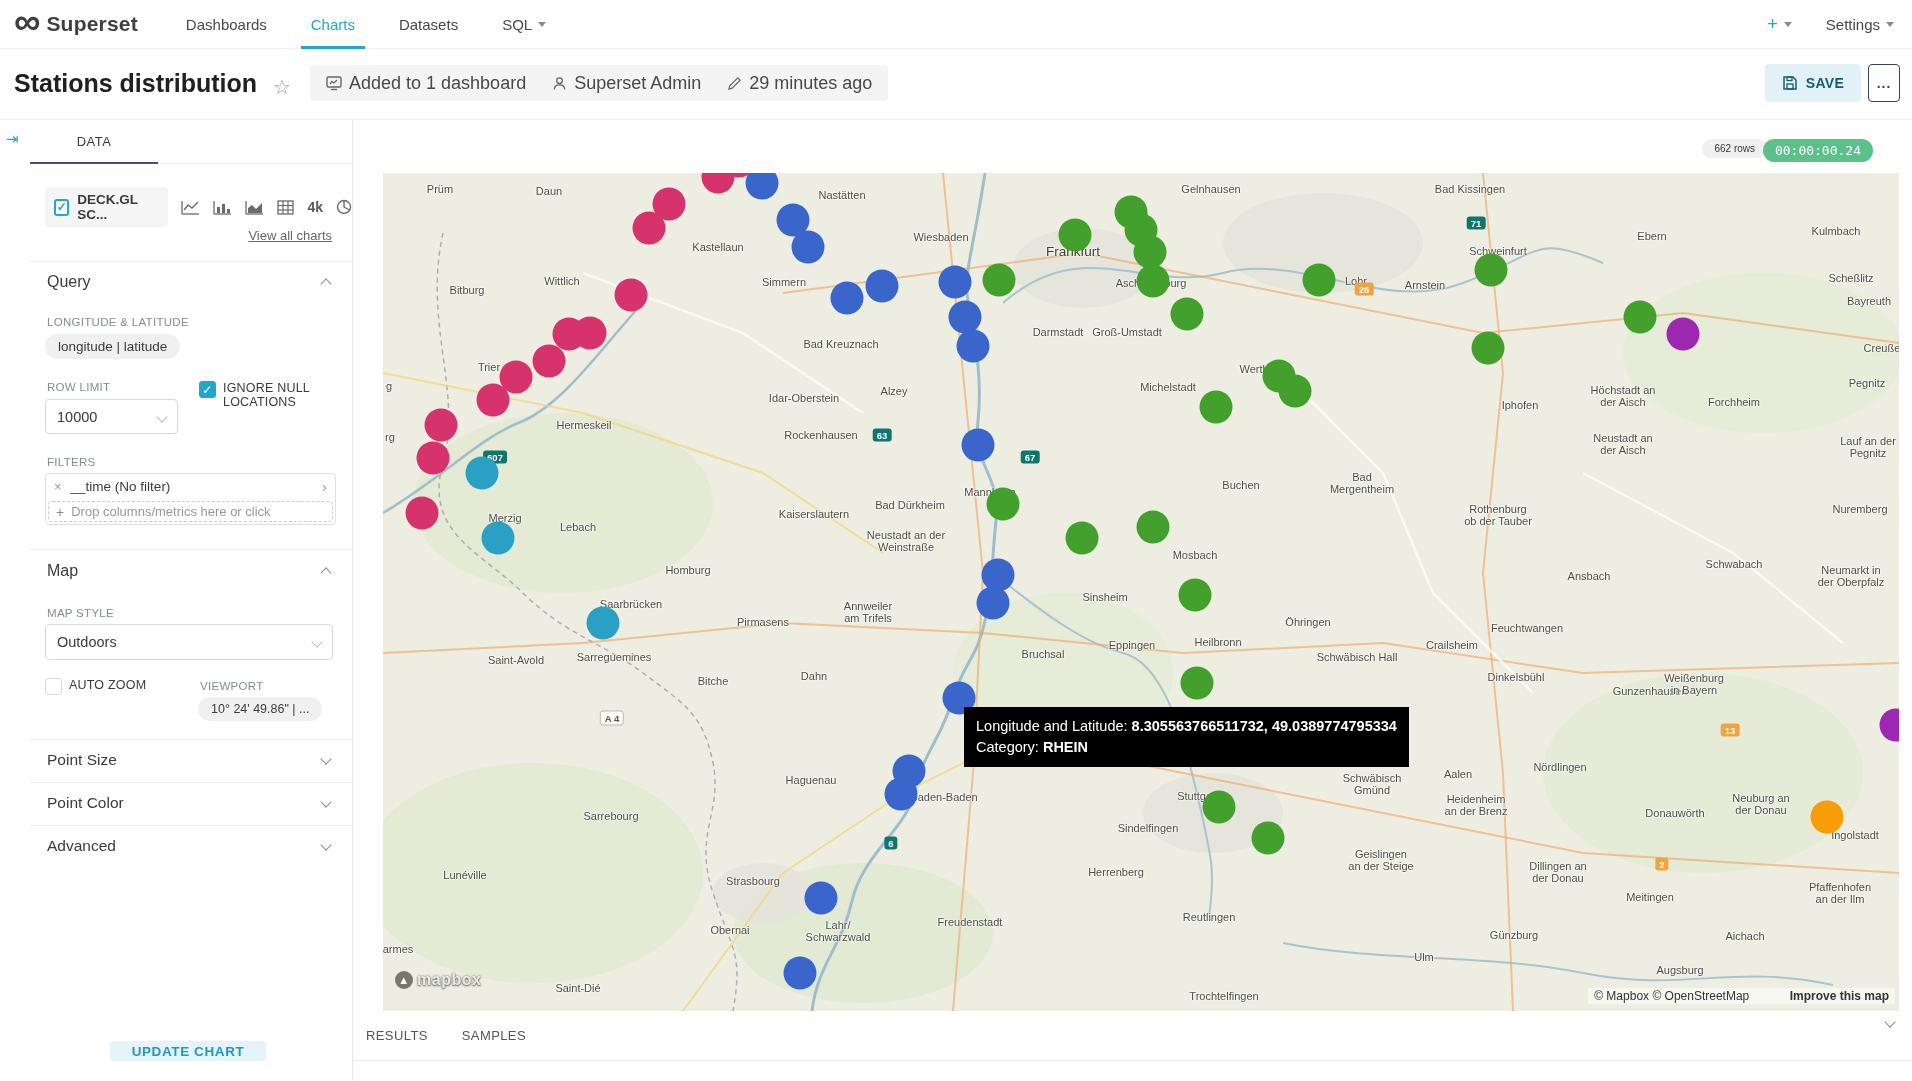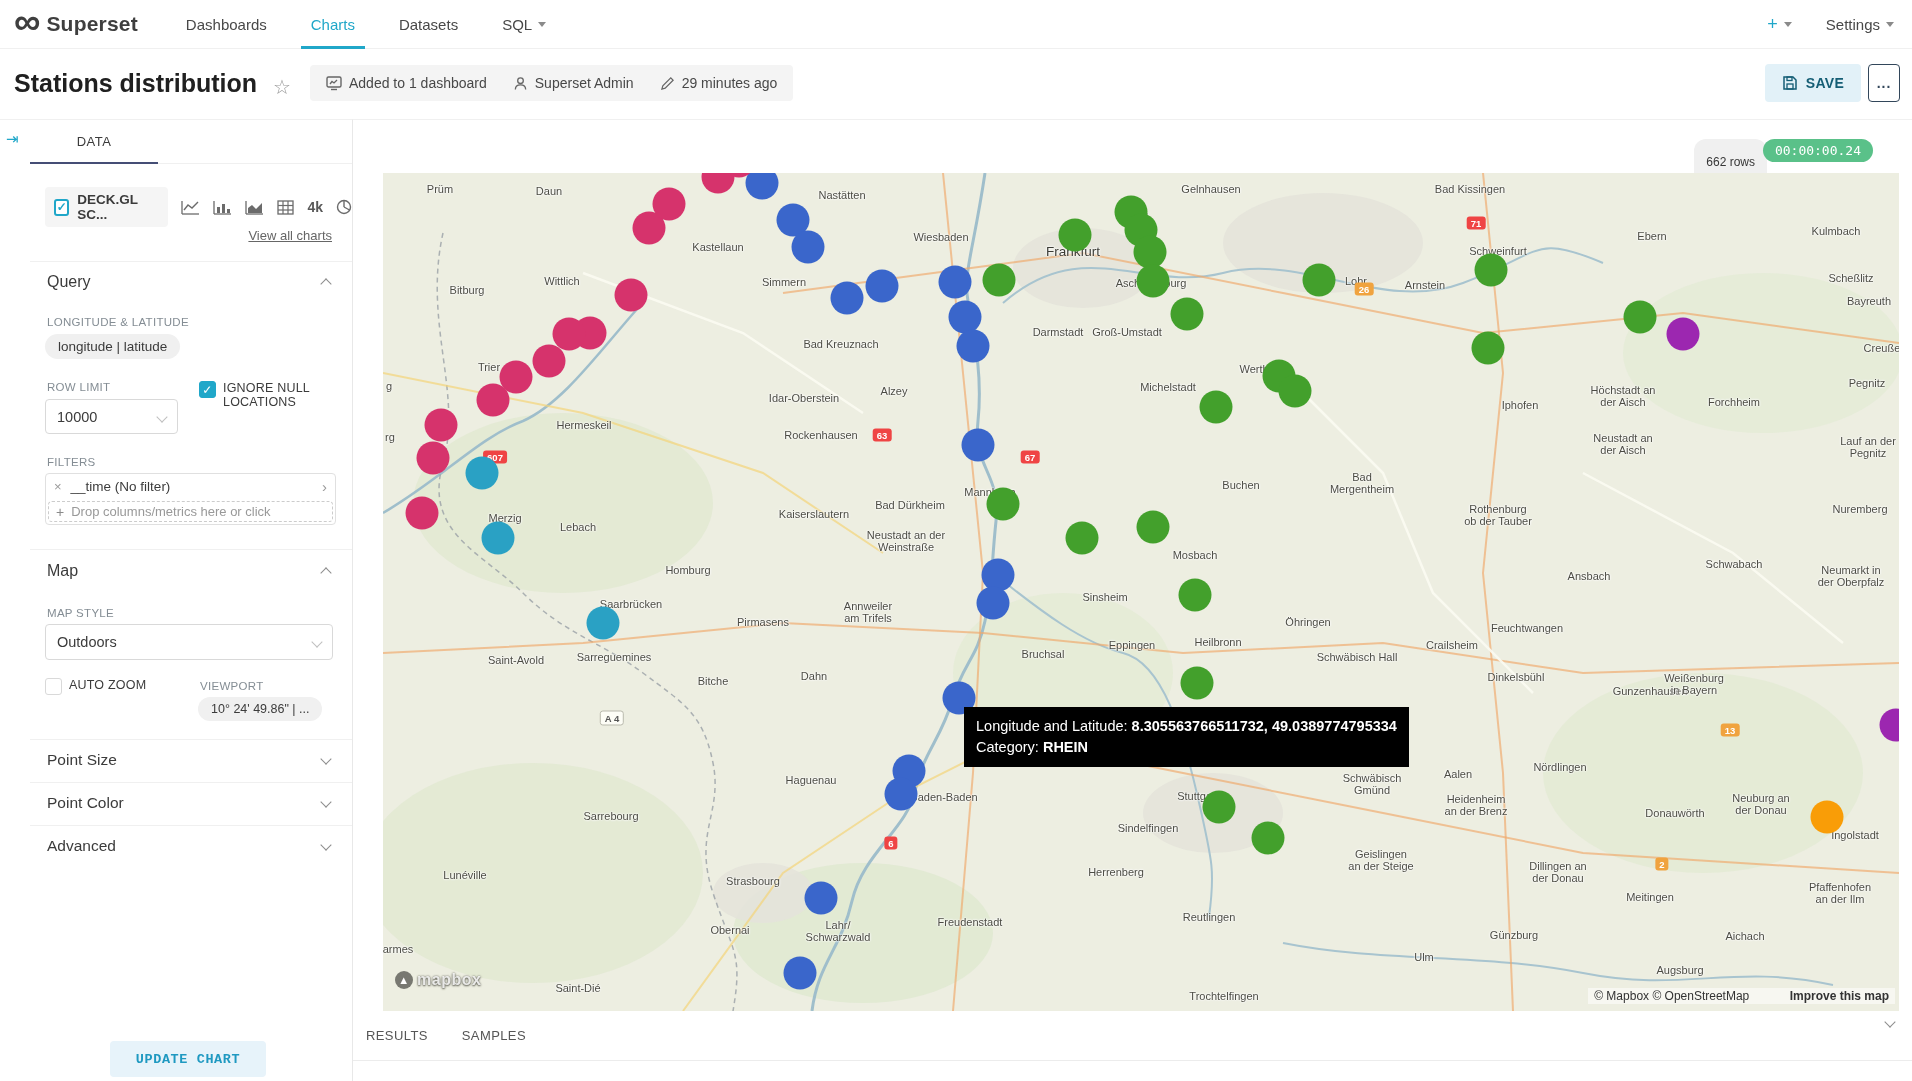--- a/index.html
+++ b/index.html
@@ -19,21 +19,21 @@
   .nav-right { margin-left:auto; display:flex; align-items:center; gap:34px; margin-right:18px; }
   .nav-plus { color:#20a7c9; font-size:18px; }
   .caret { display:inline-block; width:0; height:0; border-left:4px solid transparent; border-right:4px solid transparent;
     border-top:5px solid #8a8a8a; margin-left:6px; vertical-align:middle; }
 
   
   .header { position:absolute; left:0; top:49px; width:1912px; height:70px; background:#fff; }
   .chart-title { position:absolute; left:14px; top:20px; font-size:25px; font-weight:bold; color:#202020; }
   .fav-star { position:absolute; left:273px; top:26px; font-size:20px; color:#9a9a9a; cursor:pointer; }
   .meta-pill { position:absolute; left:310px; top:16px; height:36px; background:#f4f4f4; border-radius:4px;
-    display:flex; align-items:center; gap:26px; padding:0 16px; font-size:14px; color:#484848; }
+    display:flex; align-items:center; gap:26px; padding:0 16px; font-size:18px; color:#484848; }
   .meta-item { display:flex; align-items:center; gap:7px; }
   .meta-item svg { display:block; }
   .save-btn { position:absolute; left:1765px; top:15px; width:96px; height:38px; background:#e2f1f8; color:#155e75;
     border:none; border-radius:4px; font-size:14px; font-weight:bold; letter-spacing:.3px; cursor:pointer;
     display:flex; align-items:center; justify-content:center; gap:8px; font-family:"Liberation Sans",sans-serif;}
   .more-btn { position:absolute; left:1868px; top:15px; width:32px; height:38px; background:#fff; border:1px solid #32465a;
     border-radius:4px; color:#32465a; font-weight:bold; cursor:pointer; font-size:14px; letter-spacing:1px; }
 
   
   .rail { position:absolute; left:0; top:119px; width:30px; height:962px; border-top:1px solid #f0f0f0; }
@@ -65,38 +65,38 @@
   .selbox .chev { margin-left:auto; border-color:#bfbfbf; }
   .ck-wrap { position:absolute; display:flex; flex-wrap:wrap; align-items:flex-start; gap:7px; font-size:12.5px;
     letter-spacing:.2px; color:#3b3b3b; cursor:pointer;}
   .filter-box { position:absolute; left:15px; top:353px; width:291px; border:1px solid #e0e0e0; border-radius:4px; background:#fff;}
   .filter-row { display:flex; align-items:center; height:25px; padding:0 8px; font-size:13.5px; color:#3b3b3b; cursor:pointer;}
   .filter-x { color:#9a9a9a; margin-right:9px; font-size:13px; cursor:pointer;}
   .filter-arrow { margin-left:auto; color:#9a9a9a; font-size:15px; }
   .drop-zone { margin:2px; border:1px dashed #ccc; border-radius:4px; height:21px; display:flex; align-items:center;
     padding:0 7px; font-size:13px; color:#999; cursor:pointer; }
   .drop-zone .plus { margin-right:7px; font-size:14px; color:#8a8a8a;}
-  .update-btn { position:absolute; left:80px; top:921px; width:156px; height:36px; background:#e7f3fa; color:#1f99c1;
+  .update-btn { position:absolute; left:80px; top:921px; width:156px; height:20px; background:#e7f3fa; color:#1f99c1;
     border:none; border-radius:4px; font-weight:bold; font-size:13.5px; letter-spacing:.6px; cursor:pointer;
-    font-family:Liberation Mono, monospace;}
+    font-family:Liberation Sans, sans-serif;}
 
   
   .content { position:absolute; left:353px; top:119px; width:1559px; height:962px; background:#fff; border-top:1px solid #f0f0f0;}
-  .badge-rows { position:absolute; right:145px; top:19px; background:#f0f0f0; color:#373737; font-size:12px;
-    border-radius:12px; padding:16px 12px; }
+  .badge-rows { position:absolute; right:145px; top:19px; background:#f0f0f0; color:#373737; font-size:10px;
+    border-radius:12px; padding:4px 12px; }
   .badge-timer { position:absolute; right:39px; top:19px; background:#5ac189; color:#fff; font-size:13px;
     font-family:"DejaVu Sans Mono", monospace; border-radius:12px; padding:4px 12px; }
   .map-canvas { position:absolute; left:30px; top:53px; width:1516px; height:838px; background:#edeee1; overflow:hidden; cursor:grab;}
   .map-canvas svg.deco { position:absolute; left:0; top:0; }
   .mlabel { position:absolute; transform:translate(-50%,-50%); font-size:11px; color:#4c4c44; white-space:pre;
     text-align:center; line-height:12px; text-shadow:0 0 2px #fff,0 0 2px #fff,0 0 3px #fff; z-index:2; pointer-events:none;}
   .mlabel.big { font-size:13.5px; color:#3c3c35; }
   .shield { position:absolute; transform:translate(-50%,-50%); font-size:9.5px; font-weight:bold; border-radius:3px;
     padding:1px 4px; z-index:2; pointer-events:none; }
-  .shield.blue { background:#ef4444; color:#fff; }
+  .shield.blue { background:#0f766e; color:#fff; }
   .shield.orange { background:#f0a33f; color:#fff; }
   .shield.white { background:#fdfdf6; color:#555; border:1px solid #b9b9ad; }
   .mpoint { position:absolute; width:33px; height:33px; border-radius:50%; transform:translate(-50%,-50%); z-index:3; cursor:pointer;}
   .mtooltip { position:absolute; left:581px; top:534px; z-index:5; background:#000; color:#fff; padding:9px 12px;
     font-size:14.5px; line-height:21px; white-space:nowrap; }
   .mtooltip b { font-weight:bold; }
   .mb-logo { position:absolute; left:12px; top:798px; z-index:4; display:flex; align-items:center; gap:4px;
     font-size:16px; font-weight:bold; color:rgba(255,255,255,.85); text-shadow:0 0 2px rgba(90,90,80,.9),0 1px 2px rgba(90,90,80,.9);
     letter-spacing:.5px;}
   .mb-logo .dot { width:18px; height:18px; border-radius:50%; background:rgba(80,80,75,.75); color:#fff; font-size:11px;

